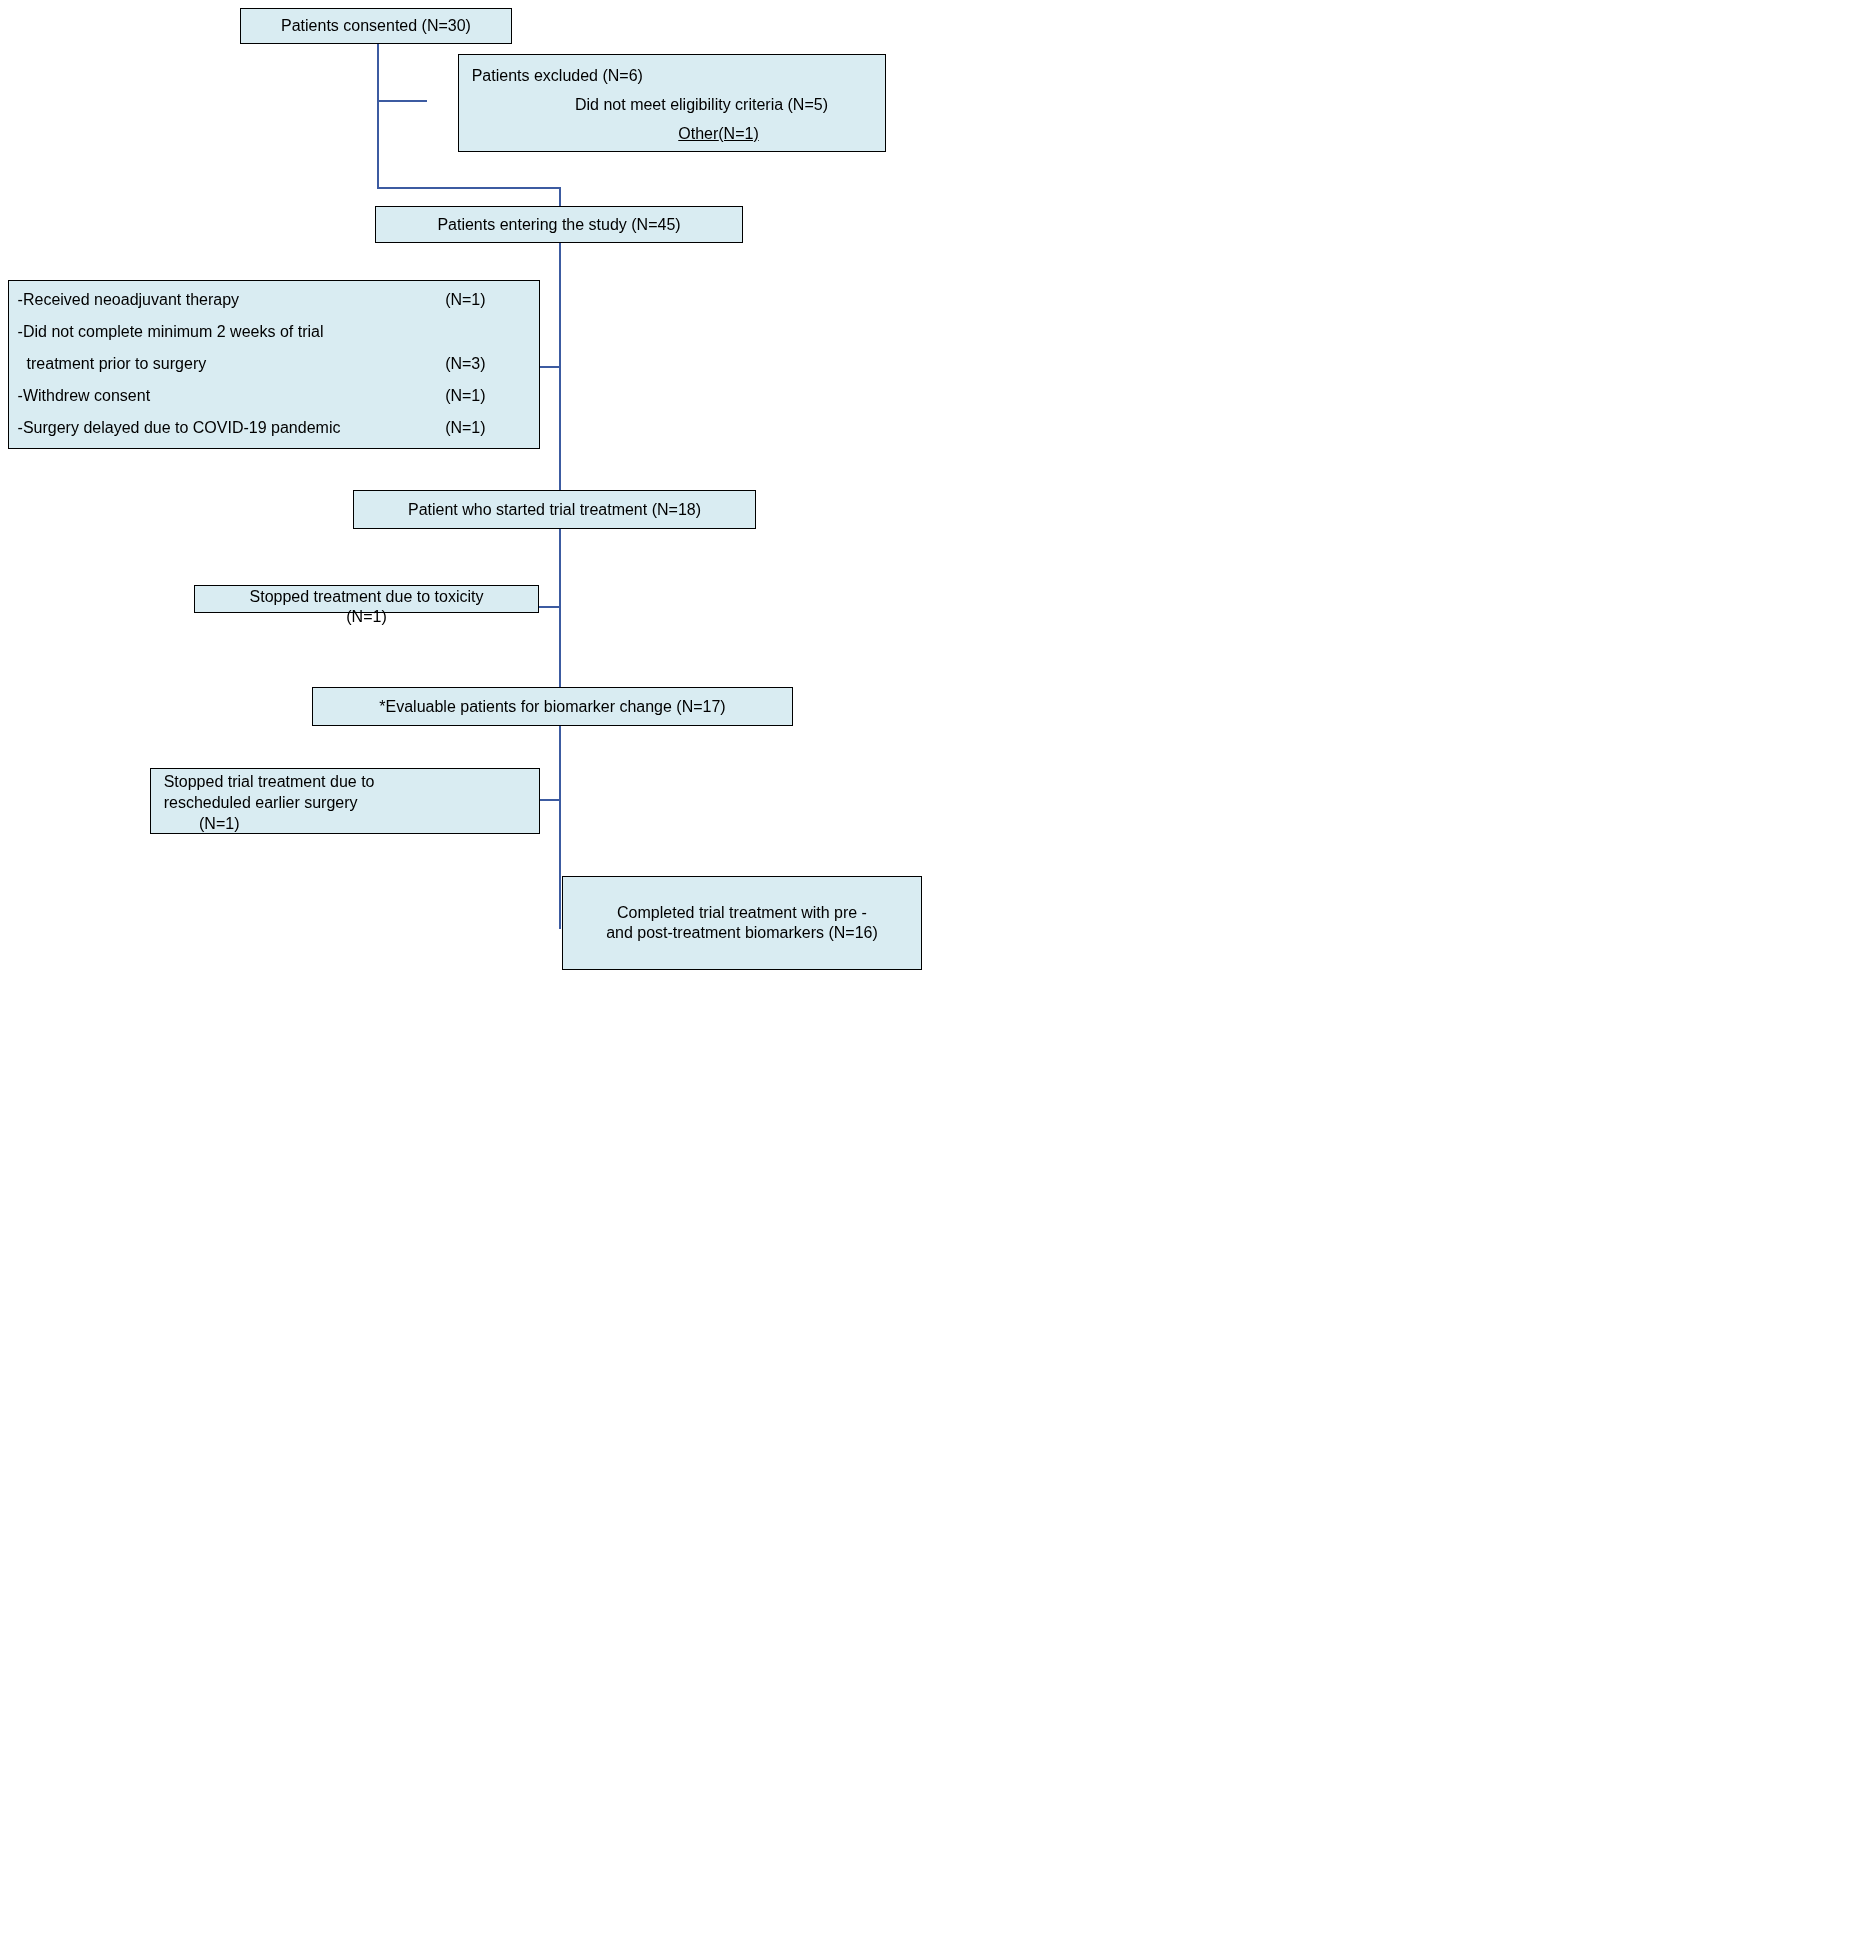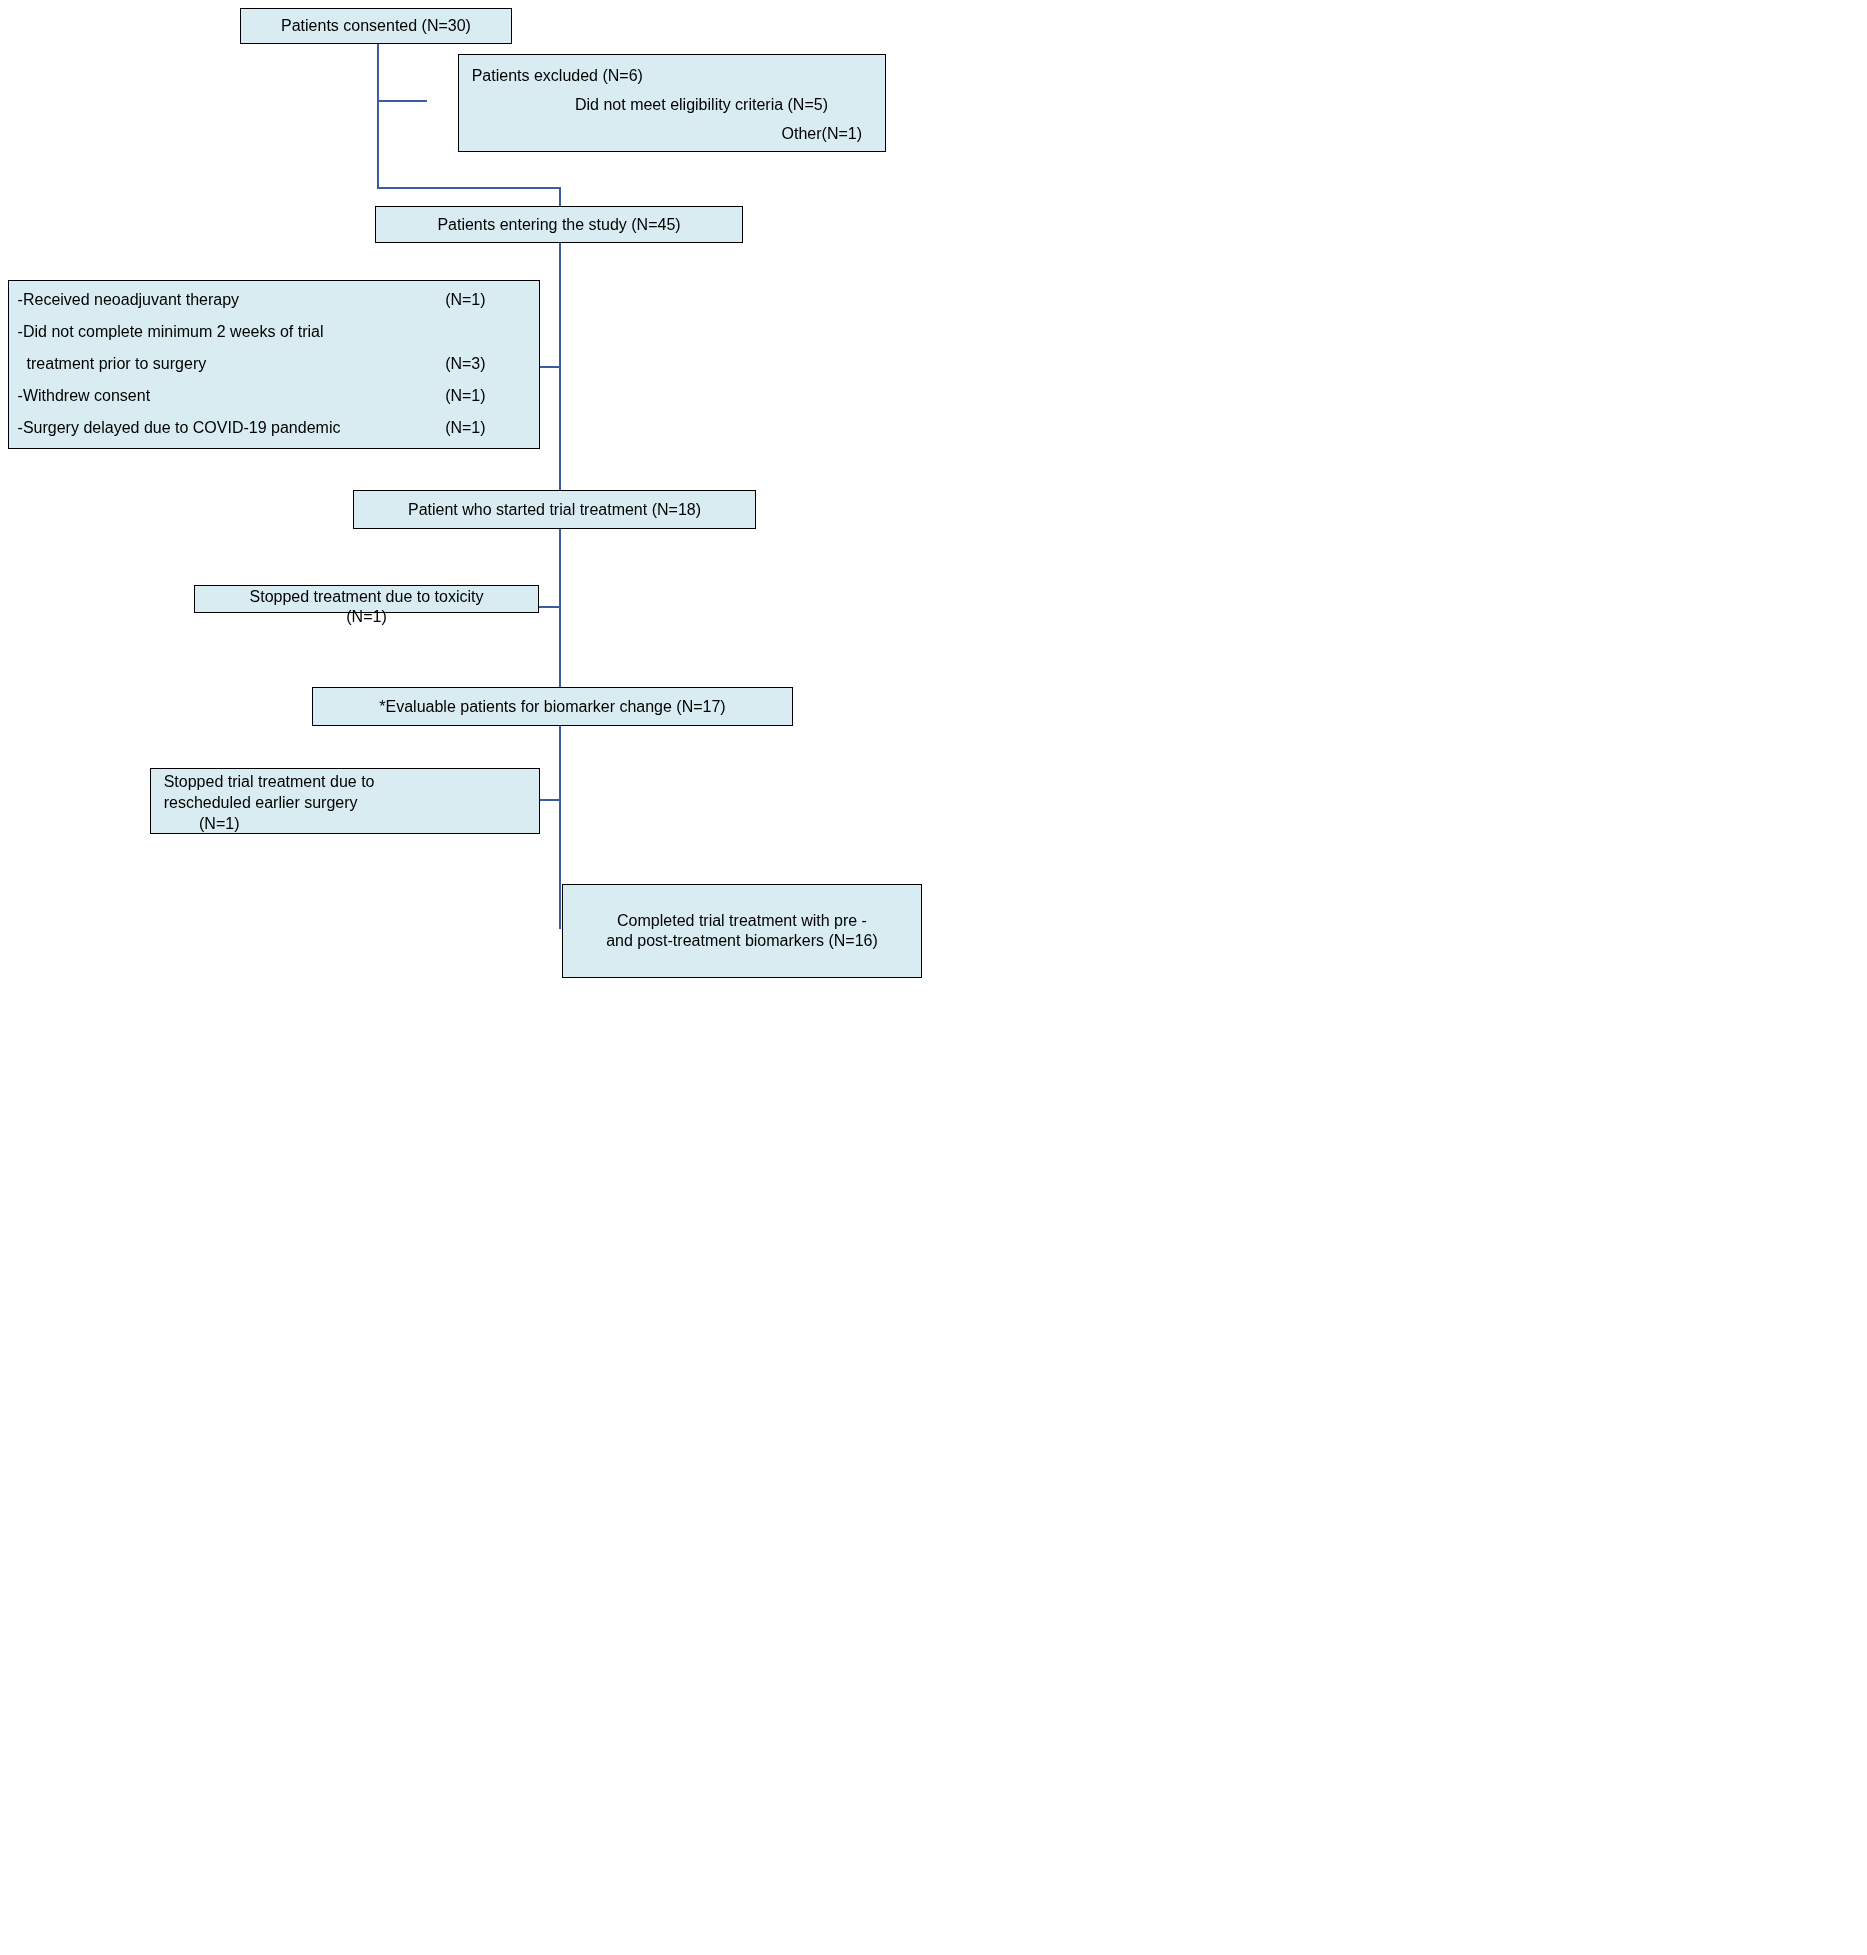--- a/index.html
+++ b/index.html
@@ -31,26 +31,26 @@
   }
   
   .b-consented {left:240px; top:7.6px;  width:272px; height:36px;}
   .b-excluded  {left:426px; top:54px; width:428px; height:98px; padding-top:6px;margin-left:32px;}
   .b-entering  {left:375px; top:206px; width:368px; height:37px;}
   .b-exclusions{left:7.6px;  top:280px; width:532px;height:169px; padding-top:3px;}
   .b-started   {left:353px; top:490px; width:403px; height:39px;}
   .b-toxicity  {left:194px; top:585px;width:345px; height:28px;  padding-top:1px;}
   .b-evaluable {left:312px; top:687px;width:481px; height:39px;}
   .b-resched   {left:150px; top:768px;width:390px; height:66px; padding-top:2px;}
-  .b-completed {left:562px;top:876px;width:360px; height:94px; display:flex; flex-direction:column; align-items:center; justify-content:center; text-align:center;margin-top:8px;}
+  .b-completed {left:562px;top:876px;width:360px; height:94px; display:flex; flex-direction:column; align-items:center; justify-content:center; text-align:center;}
 
   
   .b-excluded .l1{display:block; padding-left:12.7px;  line-height:29px;}
   .b-excluded .l2{display:block; padding-left:116px; line-height:29px;}
-  .b-excluded .l3{display:flex; justify-content:flex-end; padding-left:116px; padding-right:23px; line-height:29px;}
+  .b-excluded .l3{display:flex; justify-content:center; padding-left:116px; padding-right:23px; line-height:29px;text-decoration:underline;}
 
   
   .b-exclusions .row{
     display:flex;
     justify-content:space-between;
     padding-left:9px;
     padding-right:53px;
     line-height:32px;
     white-space:nowrap;
   }

